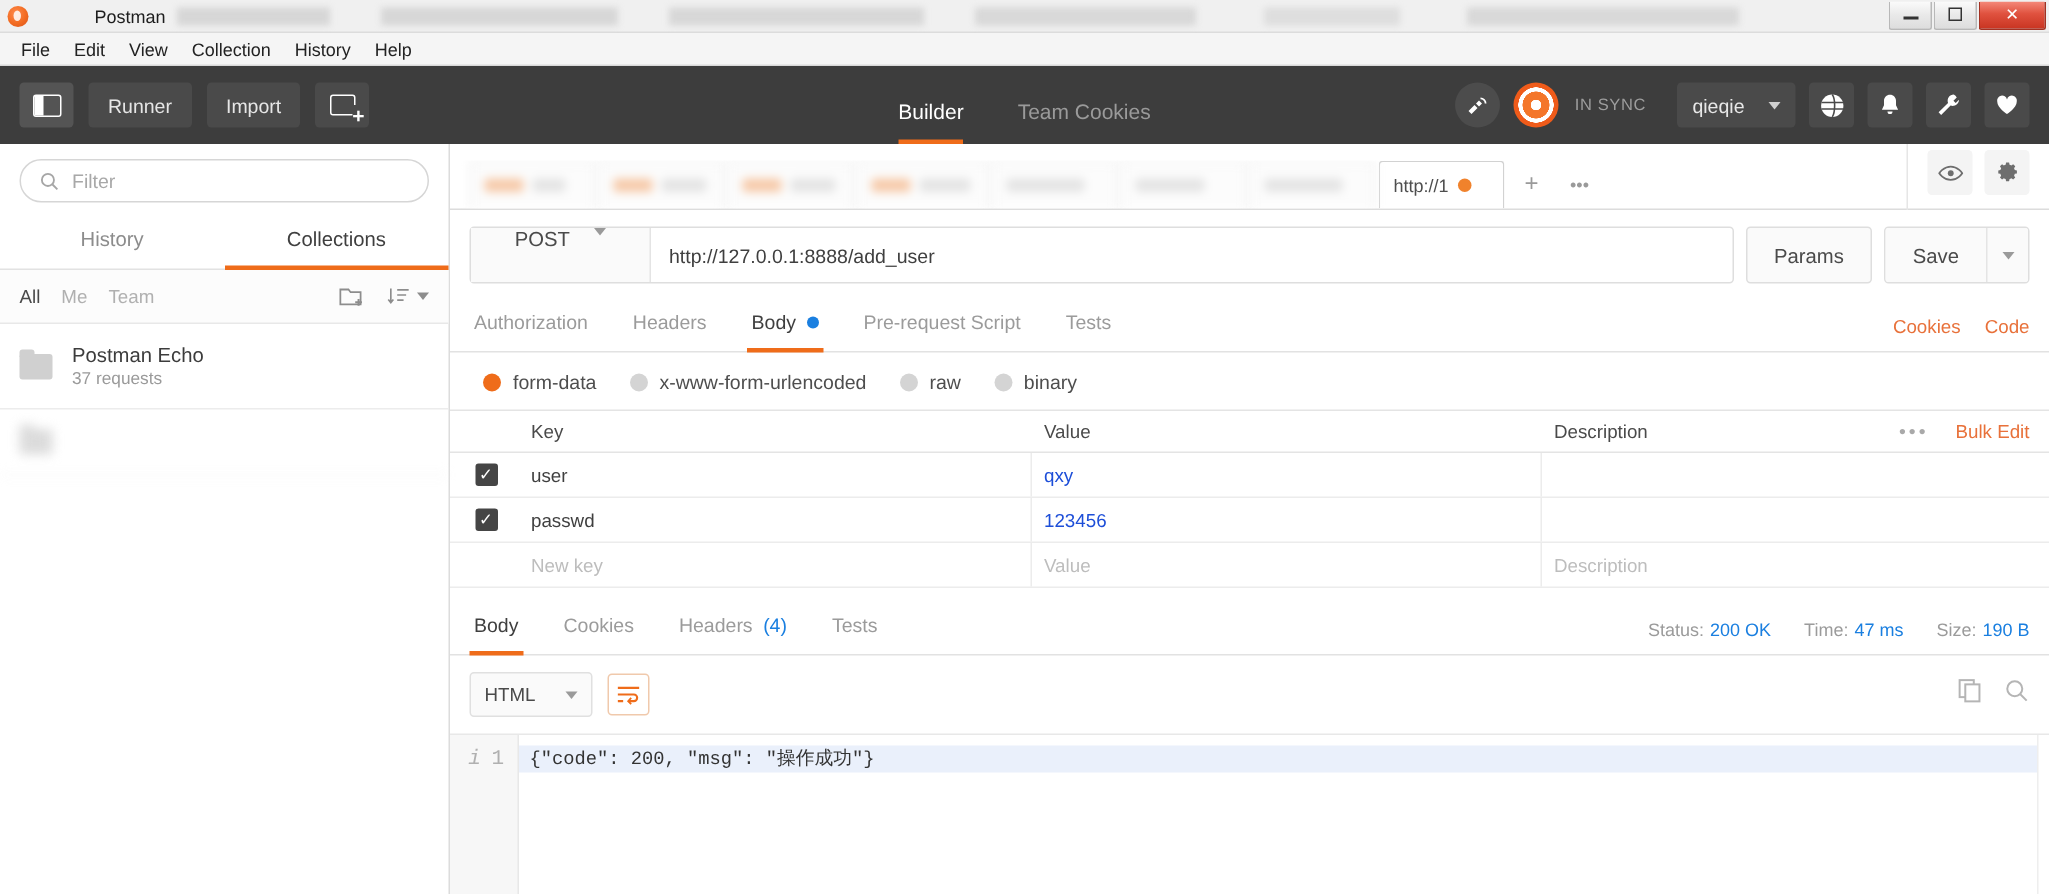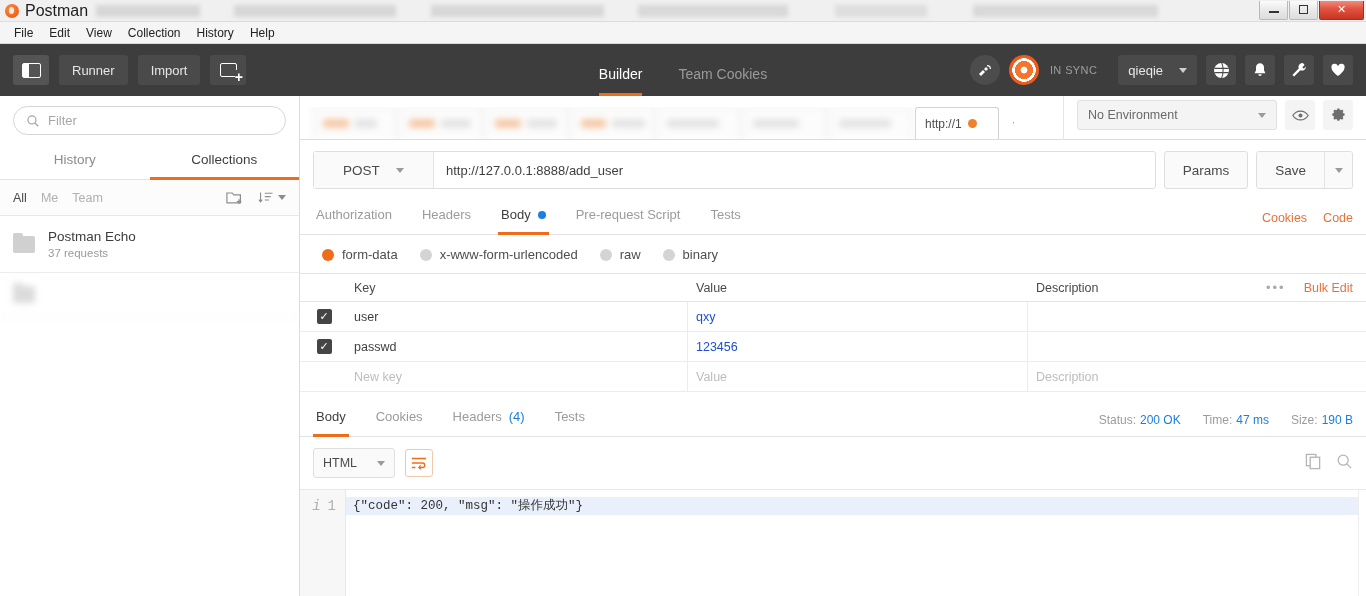--- a/index.html
+++ b/index.html
@@ -21,21 +21,21 @@
   .titlebar-icon {
     width: 14px; height: 14px; margin-left: 5px; margin-right: 6px;
     border-radius: 50%;
     background: radial-gradient(circle at 40% 35%, #ff8a4c 0%, #f26b21 55%, #d8521a 100%);
     position: relative;
   }
   .titlebar-icon::after {
     content:""; position:absolute; left:4px; top:3px; width:5px; height:7px;
     border-radius:50%; background:#fff; opacity:.85;
   }
-  .titlebar-title { font-size: 16px; color: #1d1d1d; }
+  .titlebar-title { font-size: 12px; color: #1d1d1d; margin-left: 38px; }
   .titlebar-blur {
     flex: 1; height: 12px; margin: 0 8px;
     background: linear-gradient(90deg,
       rgba(190,190,190,.50) 0 9%, rgba(255,255,255,0) 9% 12%,
       rgba(185,185,185,.45) 12% 26%, rgba(255,255,255,0) 26% 29%,
       rgba(192,192,192,.5) 29% 44%, rgba(255,255,255,0) 44% 47%,
       rgba(188,188,188,.45) 47% 60%, rgba(255,255,255,0) 60% 64%,
       rgba(195,195,195,.4) 64% 72%, rgba(255,255,255,0) 72% 76%,
       rgba(188,188,188,.45) 76% 92%, rgba(255,255,255,0) 92% 100%);
     filter: blur(2.2px);
@@ -193,21 +193,21 @@
   }
   .env-select {
     width: 200px; height: 30px; background: #f4f4f4; border: 1px solid #e0e0e0; border-radius: 3px;
     display: flex; align-items: center; justify-content: space-between;
     padding: 0 10px; font-size: 12.5px; color: #6a6a6a; cursor: pointer;
   }
 
   .urlbar-row { display: flex; align-items: center; padding: 11px 13px; gap: 8px; }
   .method-url { flex: 1; display: flex; border: 1px solid #dedede; border-radius: 3px; height: 38px; min-width: 0; }
   .method-sel {
-    width: 120px; display: flex; align-items: center; justify-content: center; gap: 16px;
+    width: 120px; display: flex; justify-content: center; gap: 16px;
     font-size: 13.5px; color: #4a4a4a; background: #fafafa; border-right: 1px solid #e4e4e4; cursor: pointer;
   }
   .url-input {
     flex: 1; border: none; outline: none; padding: 0 12px; font-size: 13px; color: #3f3f3f;
     font-family: "Liberation Sans", sans-serif; background: transparent; min-width: 0;
   }
   .btn-params {
     height: 38px; padding: 0 18px; border: 1px solid #dedede; border-radius: 3px;
     background: #fafafa; font-size: 13.5px; color: #4a4a4a;
     display: flex; align-items: center; cursor: pointer;
@@ -472,24 +472,20 @@
             <div class="ph-name" style="width:52px"></div>
           </div>
           <div class="rtab active">
             <span class="rtab-label">http://1</span>
             <span class="dot-unsaved"></span>
           </div>
           <div class="tab-add">+</div>
           <div class="tab-more" style="font-size:12px">•••</div>
         </div>
         <div class="env-zone">
-          <div class="env-select">
-            <span>No Environment</span>
-            <span class="chev down" style="color:#9a9a9a"></span>
-          </div>
           <div class="sq-btn" style="background:#f4f4f4">
             <svg width="17" height="13" viewBox="0 0 20 14" fill="none" stroke="#6e6e6e" stroke-width="1.4">
               <path d="M1 7s3.2-5.2 9-5.2S19 7 19 7s-3.2 5.2-9 5.2S1 7 1 7z"></path>
                 <circle cx="10" cy="7" r="2.3" fill="#6e6e6e" stroke="none"></circle>
             </svg>
           </div>
           <div class="sq-btn" style="background:#f4f4f4">
             <svg width="16" height="16" viewBox="0 0 16 16" fill="#6e6e6e">
               <path d="M8 5.2A2.8 2.8 0 108 10.8 2.8 2.8 0 008 5.2zm6.6 1.4l-1.4-.3a5.4 5.4 0 00-.5-1.2l.8-1.2-1.4-1.4-1.2.8a5.4 5.4 0 00-1.2-.5L9.4 1.4h-2l-.3 1.4c-.4.1-.8.3-1.2.5l-1.2-.8L3.3 3.9l.8 1.2c-.2.4-.4.8-.5 1.2l-1.4.3v2l1.4.3c.1.4.3.8.5 1.2l-.8 1.2 1.4 1.4 1.2-.8c.4.2.8.4 1.2.5l.3 1.4h2l.3-1.4c.4-.1.8-.3 1.2-.5l1.2.8 1.4-1.4-.8-1.2c.2-.4.4-.8.5-1.2l1.4-.3z"></path>
             </svg>

